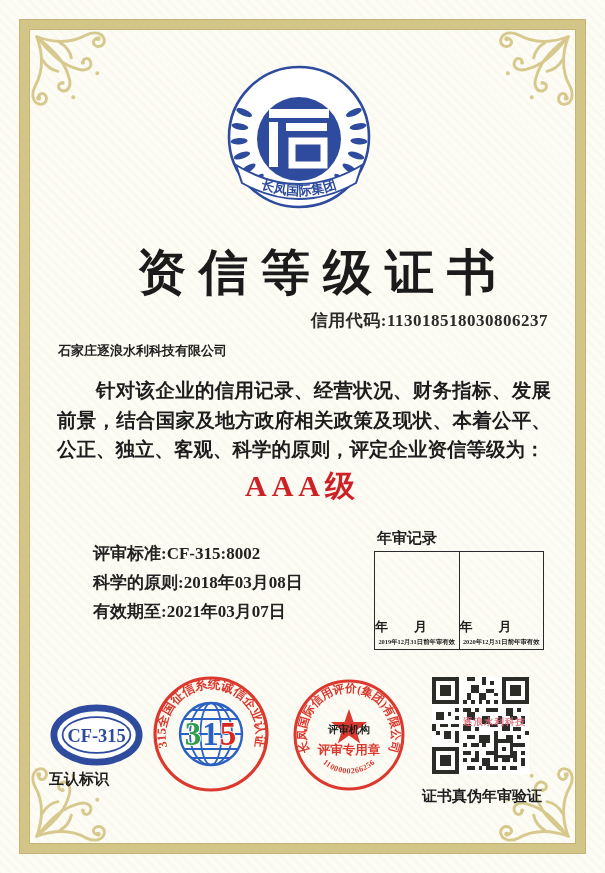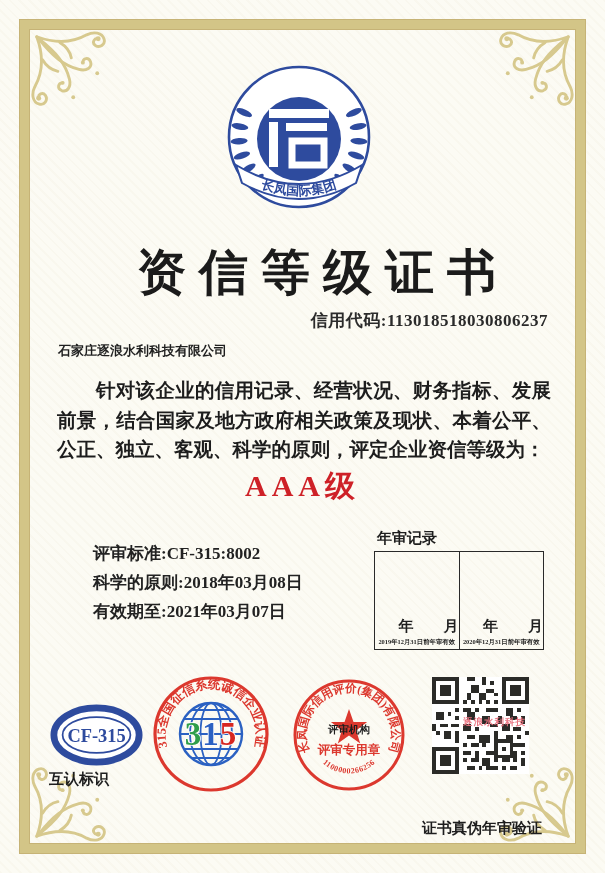--- a/index.html
+++ b/index.html
@@ -57,33 +57,33 @@
   .fields{position:absolute;left:57px;top:540px;font-weight:700;font-size:17px;line-height:28.8px;color:#222;margin-left:36px;}
   .fields div{white-space:nowrap;}
 
   .annual-title{position:absolute;left:377px;top:529px;font-weight:700;font-size:15px;color:#1e1e1e;text-align:center;}
   .annual-box{
     position:absolute;left:374px;top:551px;width:168px;height:97px;
     border:1.6px solid #2a2a2a;display:flex;
   }
   .annual-cell{position:relative;flex:1;}
   .annual-cell + .annual-cell{border-left:1.6px solid #2a2a2a;}
-  .annual-ym{position:absolute;left:0;right:0;bottom:13px;text-align:right;font-weight:700;font-size:15px;color:#1e1e1e;}
+  .annual-ym{position:absolute;left:0;right:0;bottom:13px;text-align:left;font-weight:700;font-size:13px;color:#1e1e1e;}
   .annual-note{position:absolute;left:0;right:0;bottom:2px;text-align:center;font-weight:700;font-size:6.4px;white-space:nowrap;color:#1e1e1e;}
 
   .cf315{position:absolute;left:49px;top:704px;width:95px;height:62px;}
   .cf315-caption{position:absolute;left:49px;top:770px;width:95px;text-align:left;font-weight:700;font-size:15px;color:#1e1e1e;}
   .globe-stamp{position:absolute;left:151px;top:674px;width:120px;height:120px;}
   .org-stamp{position:absolute;left:292px;top:678px;width:114px;height:114px;}
   .qr{position:absolute;left:432px;top:677px;width:97px;height:97px;}
   .qr-overlay{
     position:absolute;left:436px;top:716px;width:90px;text-align:right;
     font-weight:700;font-size:9.5px;letter-spacing:1px;color:rgba(233,112,125,0.95);
   }
-  .qr-caption{position:absolute;left:412px;top:787px;width:140px;text-align:center;font-weight:700;font-size:15px;color:#1e1e1e;margin-top:32px;}
+  .qr-caption{position:absolute;left:412px;top:787px;width:140px;text-align:center;font-weight:700;font-size:15px;color:#1e1e1e;}
 </style>
 </head>
 <body>
 
 <div class="page">
   <svg width="0" height="0" style="position:absolute">
     <defs>
       <symbol id="fl" viewBox="0 0 100 100">
         <g fill="none" stroke="#d7c98e" stroke-width="3" stroke-linecap="round">
           <path d="M6,6 C28,14 44,12 58,4 C66,0 74,2 76,8 C78,14 72,18 67,15 C63,12 66,7 70,8"></path>

